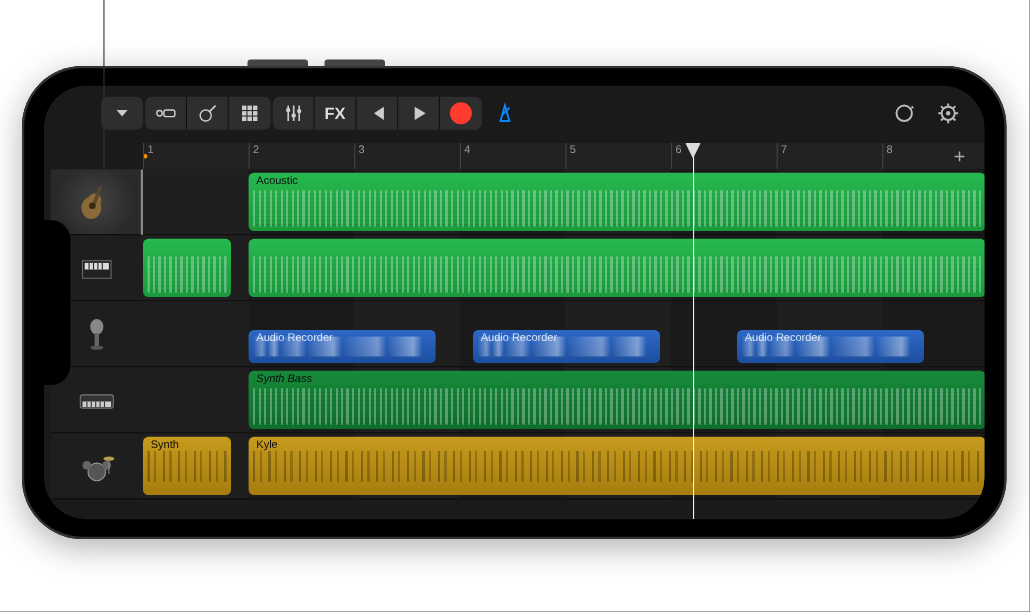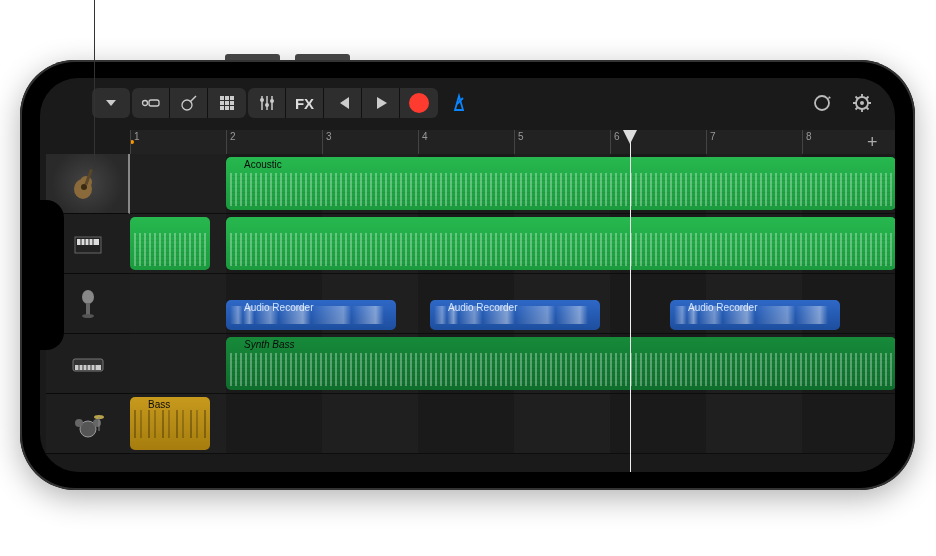--- a/index.html
+++ b/index.html
@@ -188,21 +188,21 @@
     background: repeating-linear-gradient(to right, #1f1f1f 0 96px, #1a1a1a 96px 192px);
   }
   .region {
     position: absolute;
     top: 3px;
     bottom: 3px;
     border-radius: 5px;
     overflow: hidden;
     font-size: 10px;
     color: #0b0b0b;
-    padding: 2px 18px;
+    padding: 2px 7px;
   }
   .region.green { background: linear-gradient(#27b84f,#1a9a3d); }
   .region.green-dark { background: linear-gradient(#178a3a,#0e6e2c); }
   .region.blue  { background: linear-gradient(#2e68c6,#1d4e9f); color:#cfe3ff;margin-top:23px; }
   .region.amber { background: linear-gradient(#c79a1d,#a67d0e); }
   .region .midi {
     position: absolute;
     left: 4px; right: 4px; top: 16px; bottom: 4px;
     background: repeating-linear-gradient(to right,
        rgba(255,255,255,0.5) 0 2px, transparent 2px 5px),
@@ -424,18 +424,19 @@
         </div>
         <div class="track-row">
           <div class="region blue" style="left: 96px; width: 170px;"><span>Audio Recorder</span><div class="wave"></div></div>
           <div class="region blue" style="left: 300px; width: 170px;"><span>Audio Recorder</span><div class="wave"></div></div>
           <div class="region blue" style="left: 540px; width: 170px;"><span>Audio Recorder</span><div class="wave"></div></div>
         </div>
         <div class="track-row">
           <div class="region green-dark" style="left: 96px; width: 670px; font-style: italic;"><span>Synth Bass</span><div class="midi"></div></div>
         </div>
         <div class="track-row">
-          <div class="region amber" style="left: 0px; width: 80px;"><span>Bass</span><div class="wave"></div></div>
+          <div class="region amber" style="left: 0px; width: 80px;"><span>Synth</span><div class="wave"></div></div>
+          <div class="region amber" style="left: 96px; width: 670px;"><span>Kyle</span><div class="wave"></div></div>
         </div>
       </div>
 
   </div>
 </div>
 
 </body></html>

